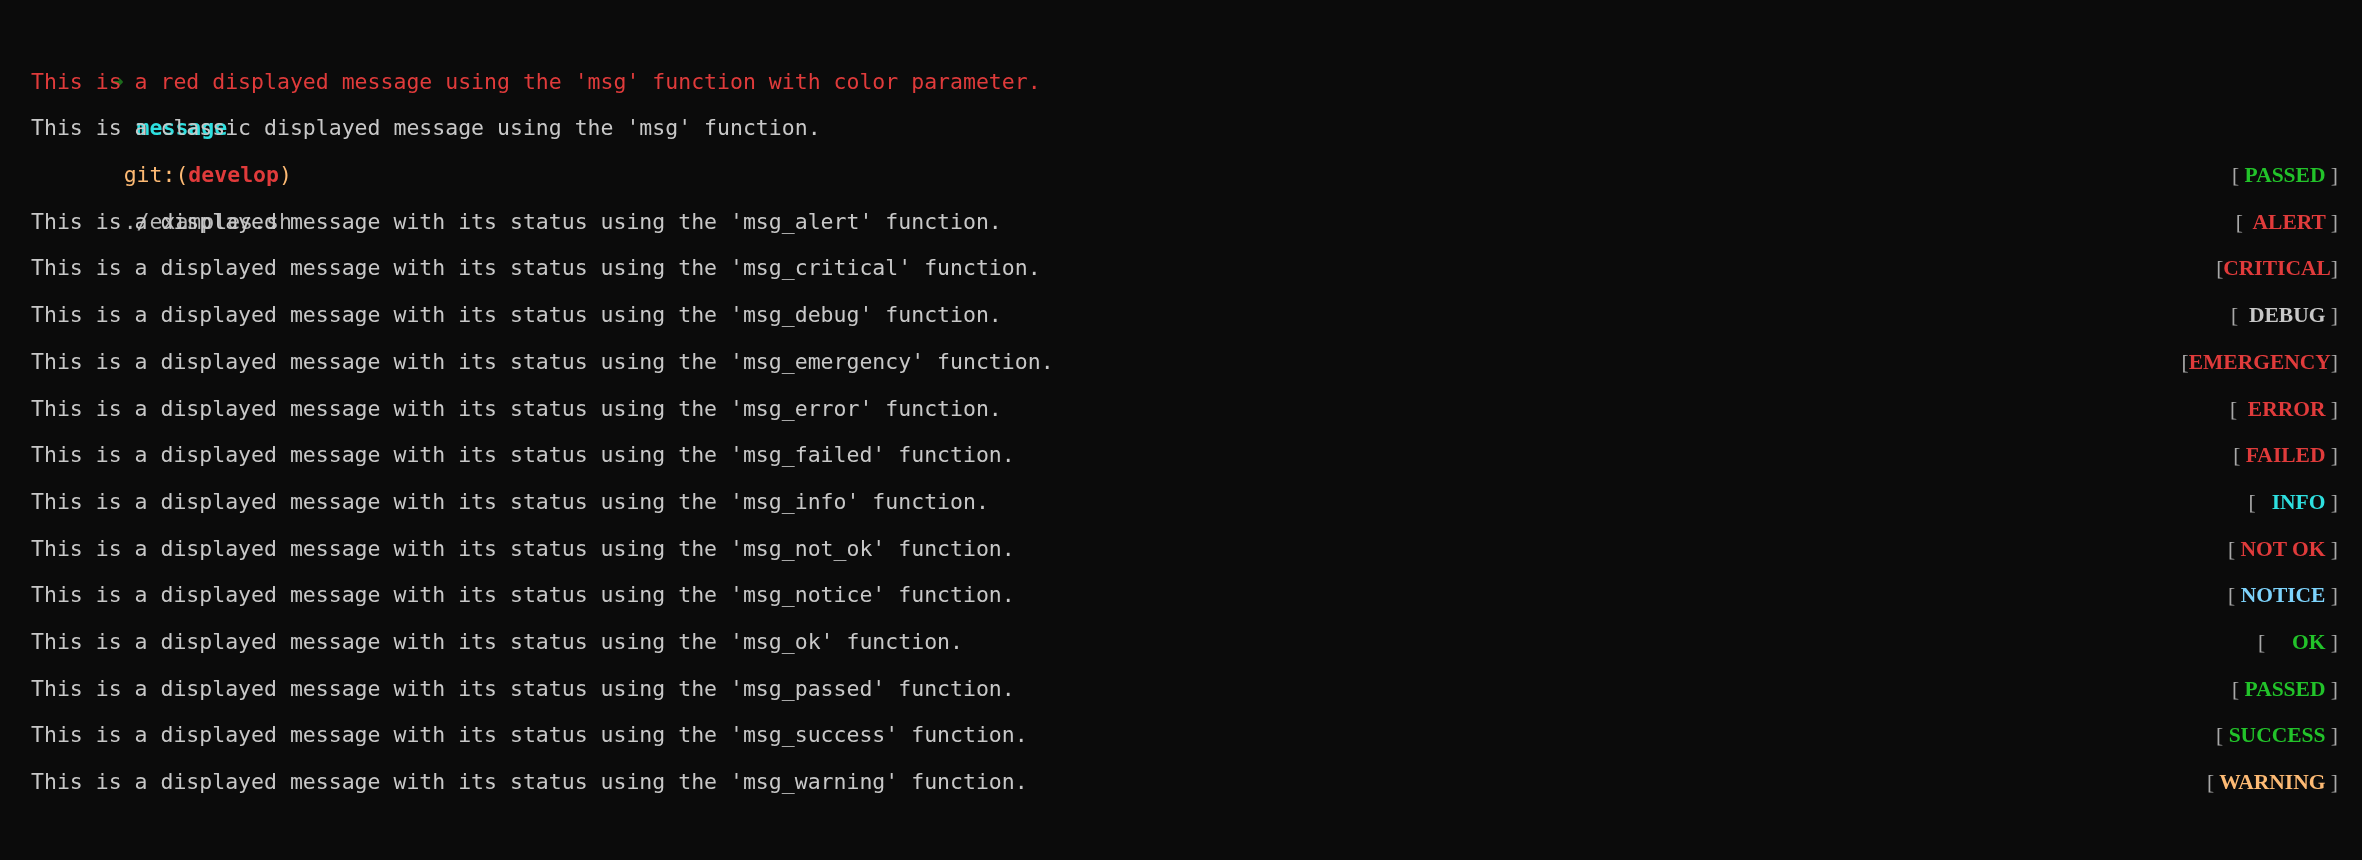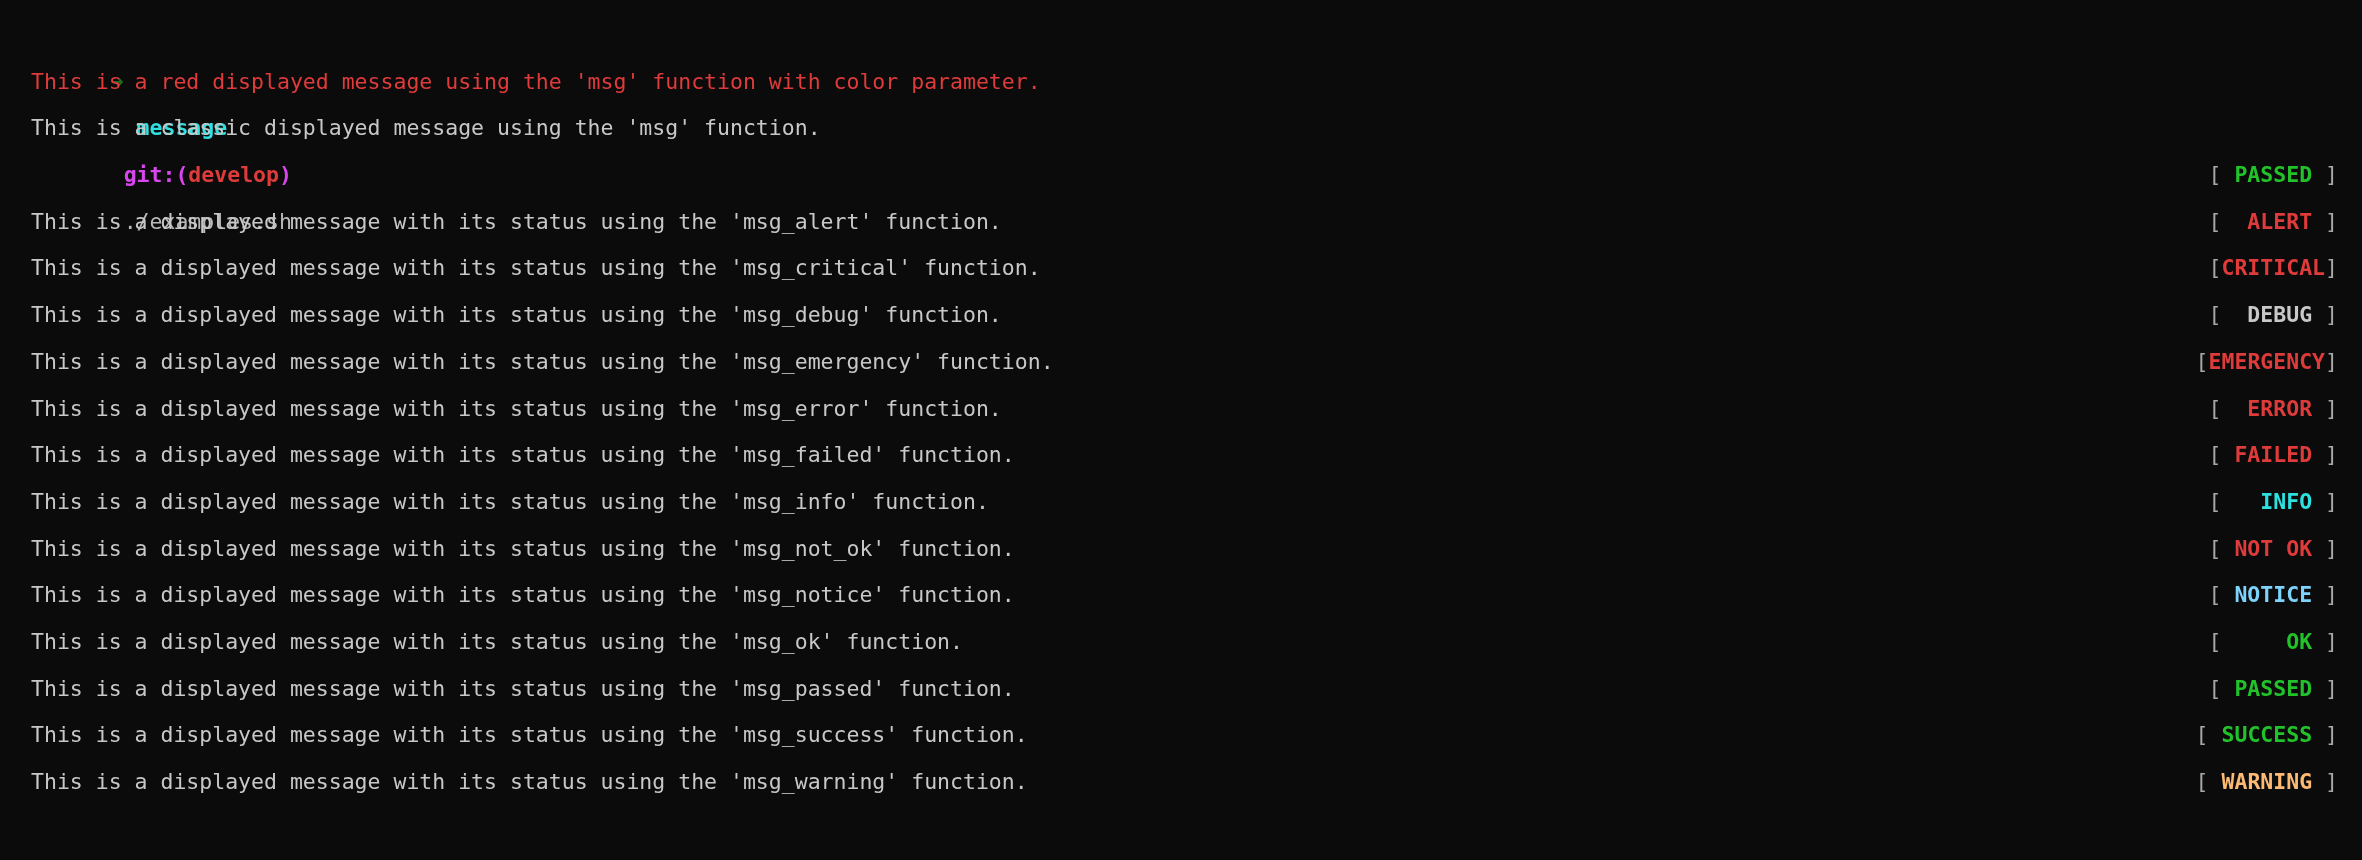--- a/index.html
+++ b/index.html
@@ -46,25 +46,26 @@
   .line .left {
     display: inline-block;
     margin-left: -2px;
   }
   .badge {
     position: absolute;
     right: 24px;
     top: 0;
     white-space: pre;
     line-height: 46.7px;
+    font-family: Liberation Serif, serif;
   }
   
   .arrow   { color: #1c6b1c; }
   .pathseg { color: #2ee0e0; font-weight: bold; }
-  .gitkw   { color: #d946ef; font-weight: bold; margin-top: 8px; }
+  .gitkw   { color: #fdba74; font-weight: normal; margin-top: 8px; }
   .gitbr   { color: #e03b3b; font-weight: bold; text-align: right; }
   .cmd     { color: #b9b9b9; }
   .c-red     { color: #e03b3b; }
   .c-green   { color: #22c32a; }
   .c-cyan    { color: #2ee0e0; }
   .c-blue    { color: #7dd3fc; }
   .c-yellow  { color: #fdba74; }
   .c-white   { color: #c8c8c8; }
   .bracket   { color: #a8a8a8; }
   .bold      { font-weight: bold; }

